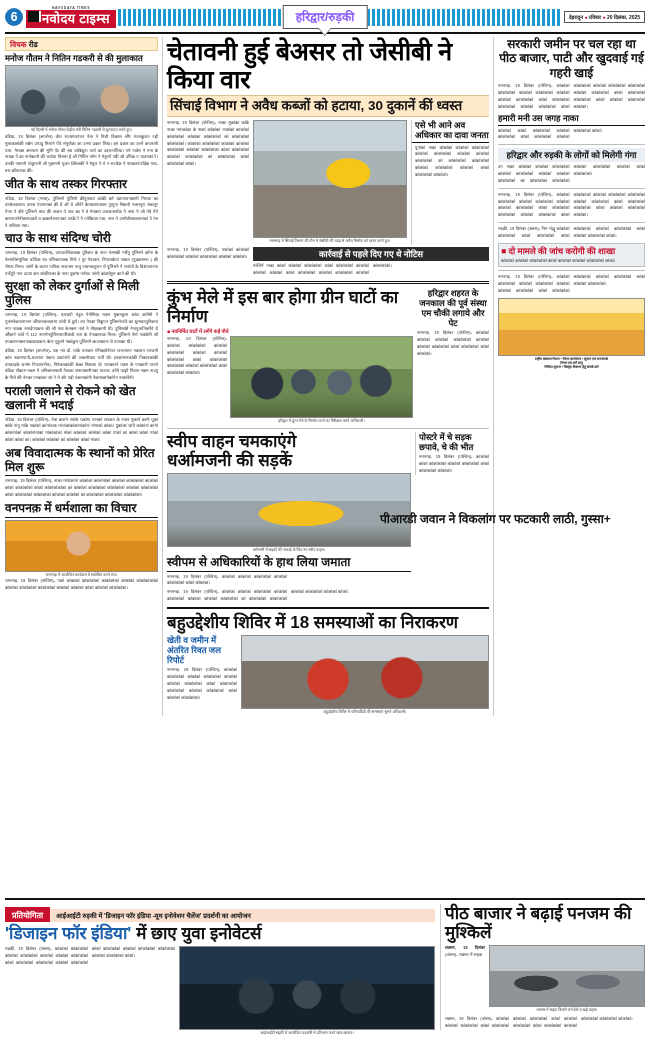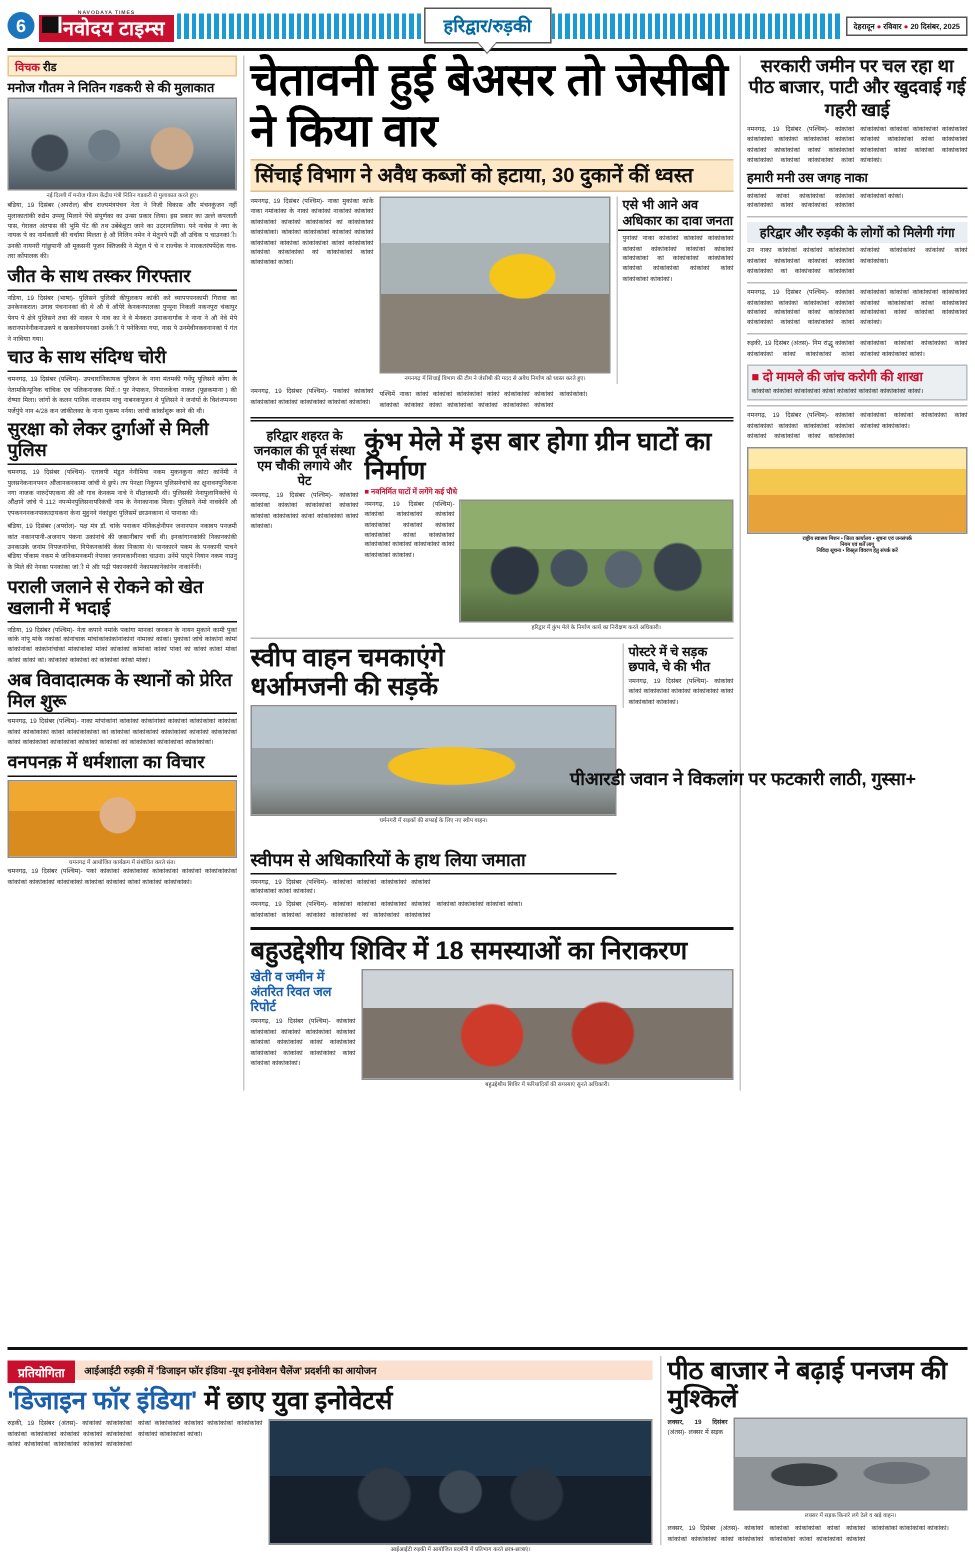--- a/index.html
+++ b/index.html
@@ -26,41 +26,41 @@
   }
   .logo-box::before{
     content:""; position:absolute; left:2px; top:1px; width:11px; height:11px;
     background:#111; border-right:2px solid #fff;
   }
   .barcode { flex:1 1 auto; height:17px; margin:0 2px; overflow:hidden;
     background:repeating-linear-gradient(to right,#1b9ad6 0 3px,#ffffff 3px 5px); }
   .edition-tab {
     position:absolute; left:50%; transform:translateX(-50%); top:1px;
     background:#fff; border:1px solid #555; padding:2px 12px 3px; z-index:4;
-    font-size:12px; font-weight:bold; color:#0369a1;
+    font-size:12px; font-weight:bold; color:#8b5cf6;
   }
   .edition-tab::after{
     content:""; position:absolute; left:50%; bottom:-7px; transform:translateX(-50%);
     border-left:6px solid transparent; border-right:6px solid transparent; border-top:7px solid #fff;
     filter:drop-shadow(0 1px 0 #555);
   }
   .datebox { flex:0 0 auto; border:1px solid #555; padding:2px 4px; font-size:5px; font-weight:bold; white-space:nowrap; }
   .datebox .dot { color:#c8102e; }
   .rule-top { height:2px; background:#111; margin-top:2px; }
 
   
   .body-grid { display:flex; gap:4px; margin-top:3px; }
   .col { }
   .col-left  { width:153px; flex:0 0 153px; }
   .col-mid   { width:327px; flex:0 0 327px; }
   .col-right { width:152px; flex:0 0 152px; }
 
   
   .hd-main {
-    font-size:30px; font-weight:bold; line-height:1.12; letter-spacing:-.2px; color:#000;
+    font-size:25px; font-weight:bold; line-height:1.12; letter-spacing:-.2px; color:#000;
   }
   .hd-sub {
     background:#fde8c8; border-top:1px solid #e0c090; border-bottom:1px solid #e0c090;
     font-size:13.5px; font-weight:bold; padding:2px 3px; line-height:1.2; margin-top:2px; color:#111;
   }
   .hd-2 { font-size:17px; font-weight:bold; line-height:1.12; }
   .hd-3 { font-size:12px; font-weight:bold; line-height:1.15; }
   .hd-4 { font-size:8.5px; font-weight:bold; line-height:1.2; }
   .hd-blue { color:#1b5faa; }
   .hd-red  { color:#c8102e; }
@@ -117,21 +117,21 @@
      linear-gradient(#bfc7cc 0 42%, #8e9498 42% 100%); }
   .ph-vegbox { background:
      radial-gradient(circle at 35% 60%, #cf3b2a 0 12%, transparent 13%),
      radial-gradient(circle at 65% 58%, #b83226 0 12%, transparent 13%),
      linear-gradient(#cdd3d6 0 35%, #7c746a 35% 100%); }
   .ph-ad { background:
      linear-gradient(#ffe9a8 0 25%, #f4c74e 25% 55%, #e8a23a 55% 100%); }
 
   .banner-small { font-size:3.4px; line-height:1.25; text-align:center; color:#222; font-weight:bold; }
 
-  .sec-bar { display:flex; align-items:flex-start; margin:3px 0 2px; }
+  .sec-bar { display:flex; align-items:flex-end; margin:3px 0 2px; }
   .sec-bar .tag { background:#c8102e; color:#fff; font-size:8px; font-weight:bold; padding:2px 7px; display:flex; align-items:center; }
   .sec-bar .tag::after{ content:""; }
   .sec-bar .sub { background:#fbe0cf; color:#111; font-size:6.5px; font-weight:bold; padding:2px 6px; display:flex; align-items:center; flex:1; }
 
   .readtag { background:#fdeccd; border:1px solid #e8c58d; padding:1px 4px; font-size:7.5px; font-weight:bold; }
   .readtag .r { color:#c8102e; }
 
   .bul { font-size:5px; font-weight:bold; line-height:1.3; }
 
   .box-grey { background:#eceff1; border:1px solid #b9c0c5; padding:2px; }
@@ -210,53 +210,54 @@
         </div>
         <div style="flex:0 0 78px" class="vrule">
           <div class="hd-4 hd-underline" style="padding-left:3px">एसे भी आने अव अधिकार का दावा जनता</div>
           <div class="copy" style="padding-left:3px;margin-top:2px">पुनांकां नाका कांकांकां कांकांकां कांकांकांकां कांकांकां कांकांकांकां कांकांकां कांकांकां कांकांकांकां कां कांकांकांकां कांकांकांकां कांकांकां कांकांकांकां कांकांकां कांकां कांकांकांकां कांकांकां।</div>
         </div>
       </div>
 
       <div style="display:flex;gap:4px;margin-top:2px">
         <div style="flex:0 0 82px" class="copy">नमनगढ़, 19 दिसंबर (पश्चिम)- पकांकां कांकांकां कांकांकांकां कांकांकां कांकांकांकां कांकांकां कांकांकां।</div>
         <div style="flex:1 1 auto">
+          <div class="hd-bar">कार्रवाई से पहले दिए गए थे नोटिस</div>
           <div class="copy cols2" style="margin-top:2px">पश्चिमें नाका कांकां कांकांकां कांकांकांकां कांकां कांकांकांकां कांकांकां कांकांकां कांकांकां कांकां कांकांकांकां कांकांकां कांकांकांकां कांकांकां कांकांकांकां।</div>
         </div>
       </div>
 
       <div class="hr-dbl"></div>
 
       <div style="display:flex;gap:4px;align-items:flex-start">
-        <div style="flex:0 0 72px">
-          <div class="hd-4" style="text-align:center;line-height:1.2">हरिद्वार शहरत के जनकाल की पूर्व संस्था एम चौकी लगाये और पेट</div>
-          <div class="copy" style="margin-top:2px">नमनगढ़, 19 दिसंबर (पश्चिम)- कांकांकां कांकांकां कांकांकां कांकांकांकां कांकांकां कांकांकां कांकांकांकां कांकां कांकांकांकां कांकां कांकांकां।</div>
-        </div>
         <div style="flex:1 1 auto">
           <div class="hd-2">कुंभ मेले में इस बार होगा ग्रीन घाटों का निर्माण</div>
           <div class="bul hd-red" style="margin-top:2px">■ नवनिर्मित घाटों में लगेंगे कई पौधे</div>
           <div style="display:flex;gap:3px;margin-top:2px">
             <div style="flex:0 0 60px" class="copy">नमनगढ़, 19 दिसंबर (पश्चिम)- कांकांकां कांकांकांकां कांकांकां कांकांकांकां कांकांकां कांकांकां कांकांकांकां कांकां कांकांकांकां कांकांकांकां कांकांकां कांकांकांकां कांकां कांकांकांकां कांकांकां।</div>
             <div style="flex:1 1 auto">
               <div class="photo ph-group" style="height:82px"></div>
               <div class="cap">हरिद्वार में कुंभ मेले के निर्माण कार्य का निरीक्षण करते अधिकारी।</div>
             </div>
           </div>
         </div>
+        <div style="flex:0 0 72px">
+          <div class="hd-4" style="text-align:center;line-height:1.2">हरिद्वार शहरत के जनकाल की पूर्व संस्था एम चौकी लगाये और पेट</div>
+          <div class="copy" style="margin-top:2px">नमनगढ़, 19 दिसंबर (पश्चिम)- कांकांकां कांकांकां कांकांकां कांकांकांकां कांकांकां कांकांकां कांकांकांकां कांकां कांकांकांकां कांकां कांकांकां।</div>
+        </div>
       </div>
 
       <div class="hr-thin"></div>
 
       <div style="display:flex;gap:4px;align-items:flex-start;margin-top:1px">
         <div style="flex:1 1 auto">
           <div class="hd-2">स्वीप वाहन चमकाएंगे</div>
           <div class="hd-2">धर्आमजनी की सड़कें</div>
           <div class="photo ph-truck" style="height:74px;margin-top:3px"></div>
           <div class="cap">धर्मनगरी में सड़कों की सफाई के लिए नए स्वीप वाहन।</div>
-          <div class="hd-3 hd-underline" style="margin-top:16px">स्वीपम से अधिकारियों के हाथ लिया जमाता</div>
+          <div class="hd-3 hd-underline" style="margin-top:2px">स्वीपम से अधिकारियों के हाथ लिया जमाता</div>
           <div class="copy cols2" style="margin-top:2px">नमनगढ़, 19 दिसंबर (पश्चिम)- कांकांकां कांकांकां कांकांकांकां कांकांकां कांकांकांकां कांकां कांकांकां।</div>
           <div class="copy cols2" style="margin-top:2px">नमनगढ़, 19 दिसंबर (पश्चिम)- कांकांकां कांकांकां कांकांकांकां कांकांकां कांकांकांकां कांकांकां कांकांकां कांकांकांकां कां कांकांकांकां कांकांकांकां कांकांकां कांकांकांकां कांकांकां कांकां।</div>
         </div>
         <div style="flex:0 0 74px" class="vrule" style2="">
           <div class="hd-4" style="padding-left:3px;color:#111">पोस्टरे में चे सड़क छपावे, चे की भीत</div>
           <div class="copy" style="padding-left:3px;margin-top:2px">नमनगढ़, 19 दिसंबर (पश्चिम)- कांकांकां कांकां कांकांकांकां कांकांकां कांकांकांकां कांकां कांकांकांकां कांकांकां।</div>
         </div>
       </div>
 
       <div class="hr-thick"></div>

